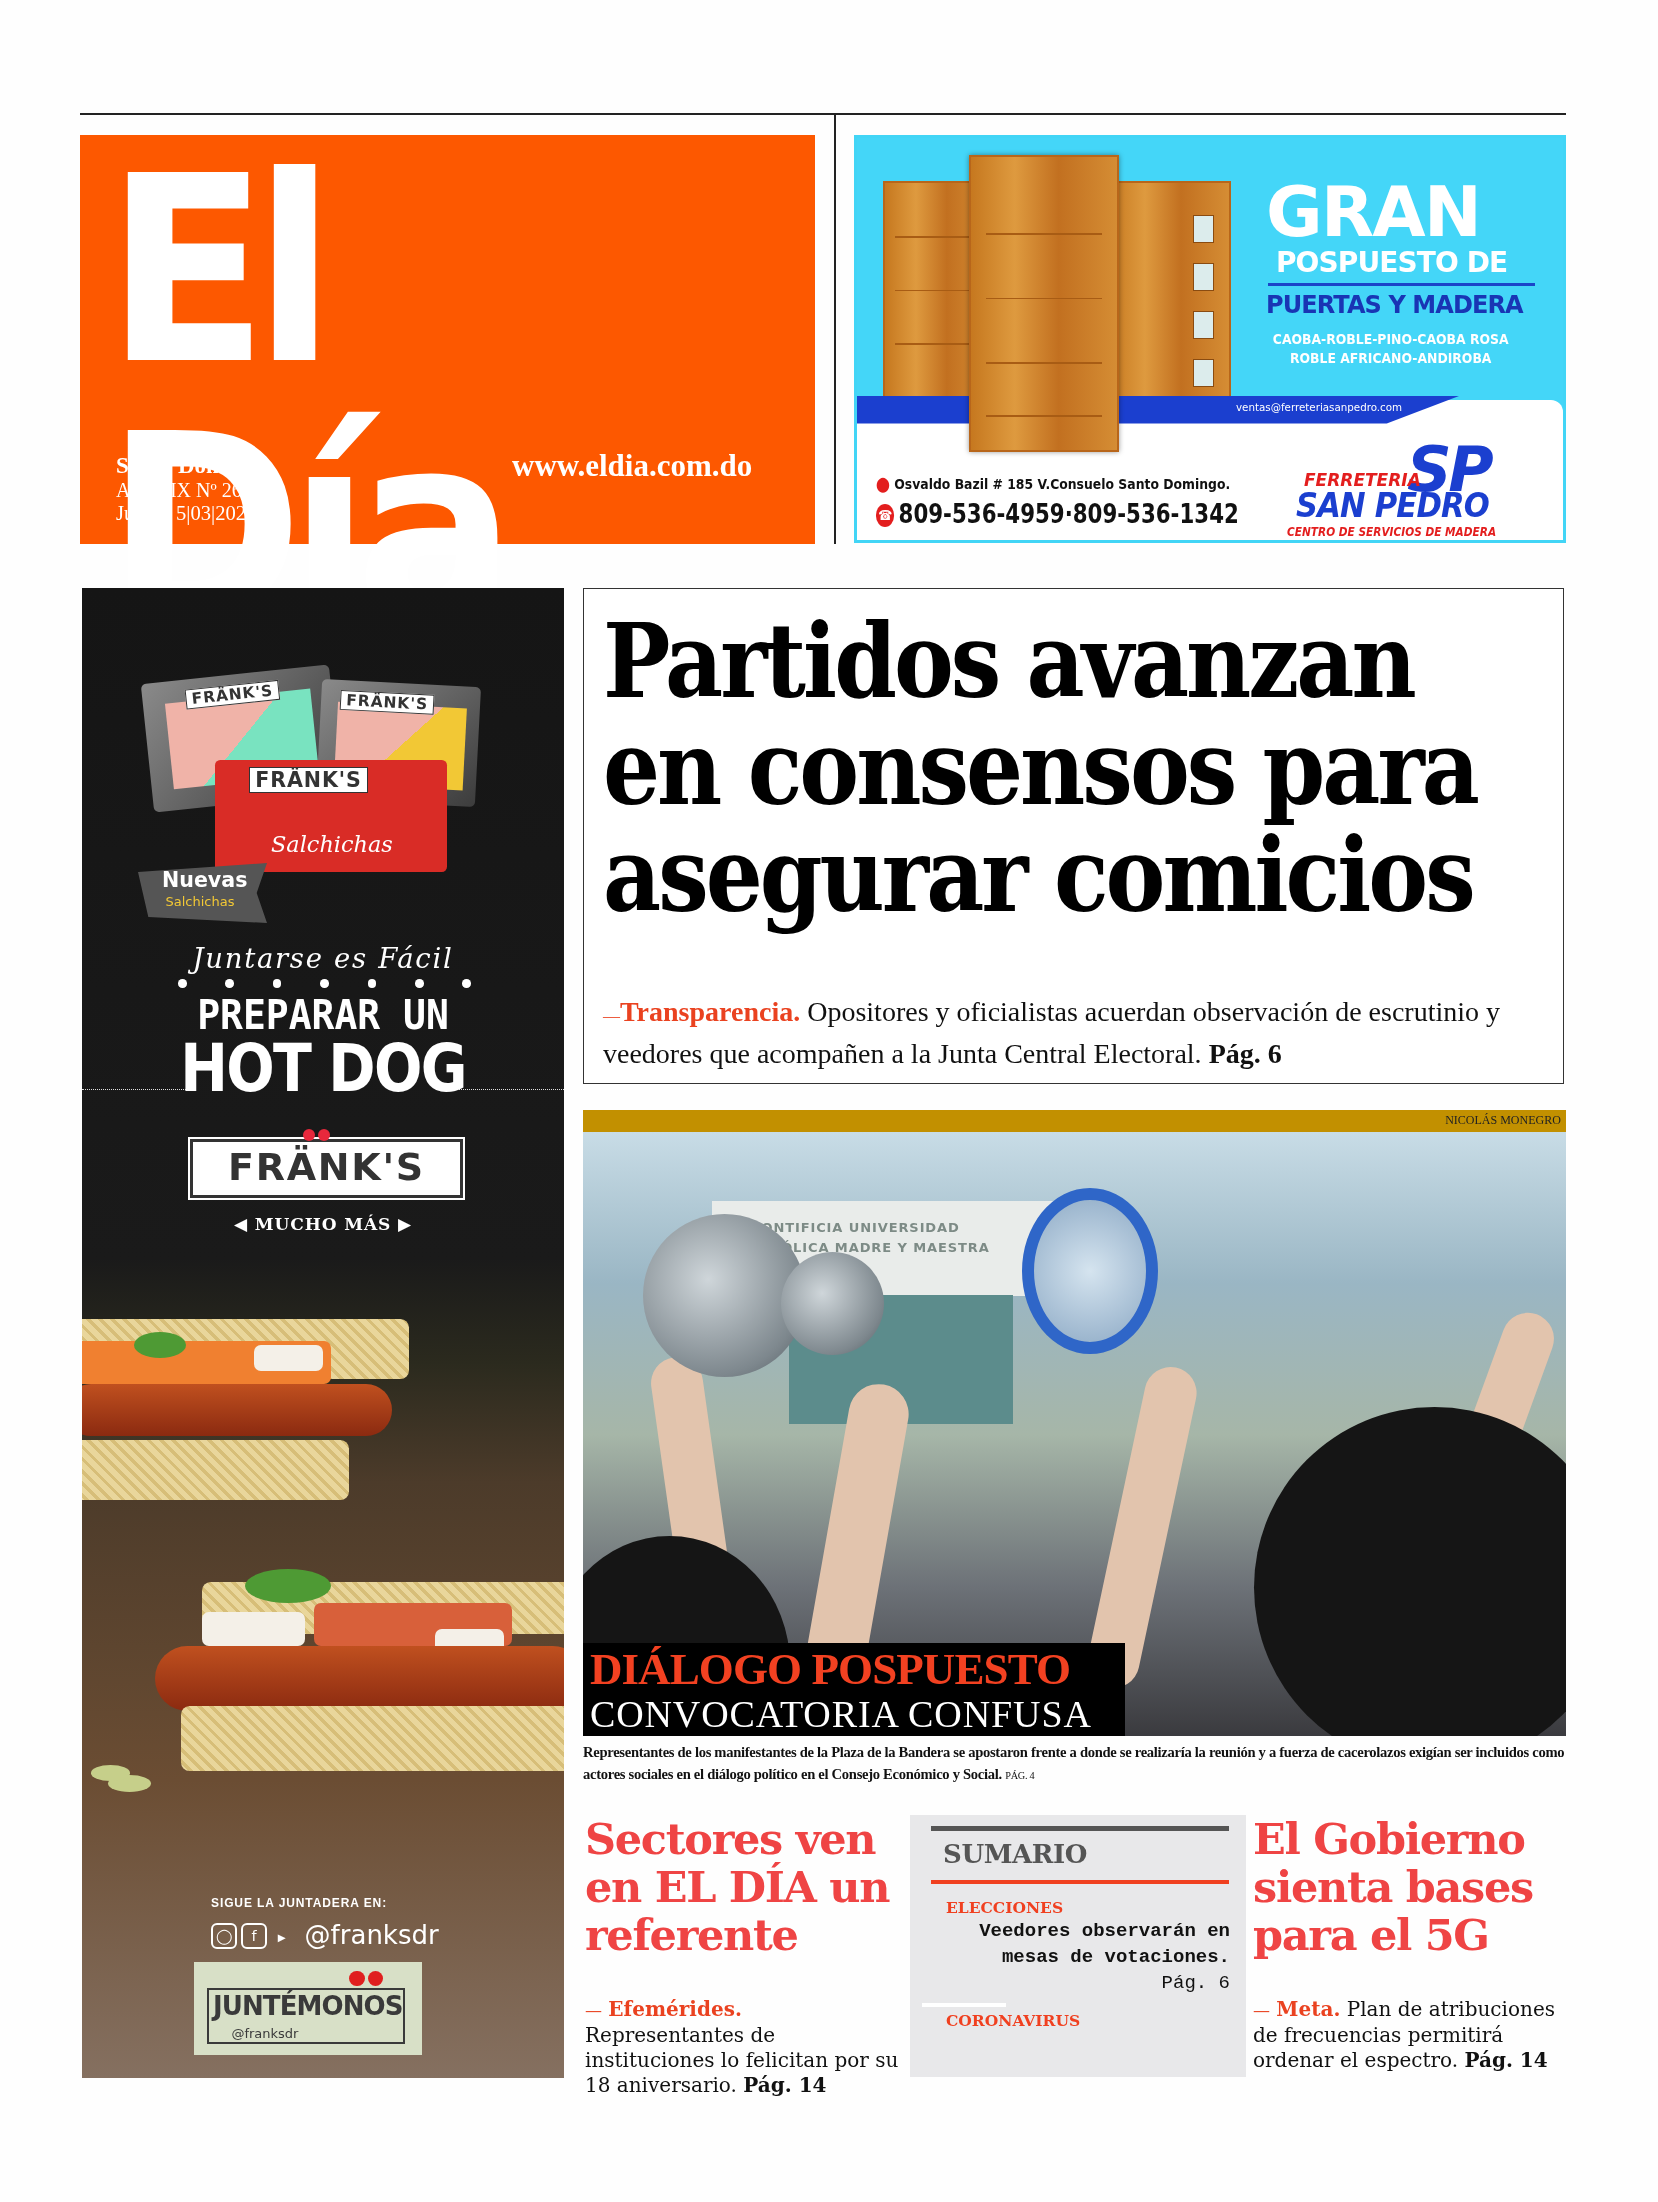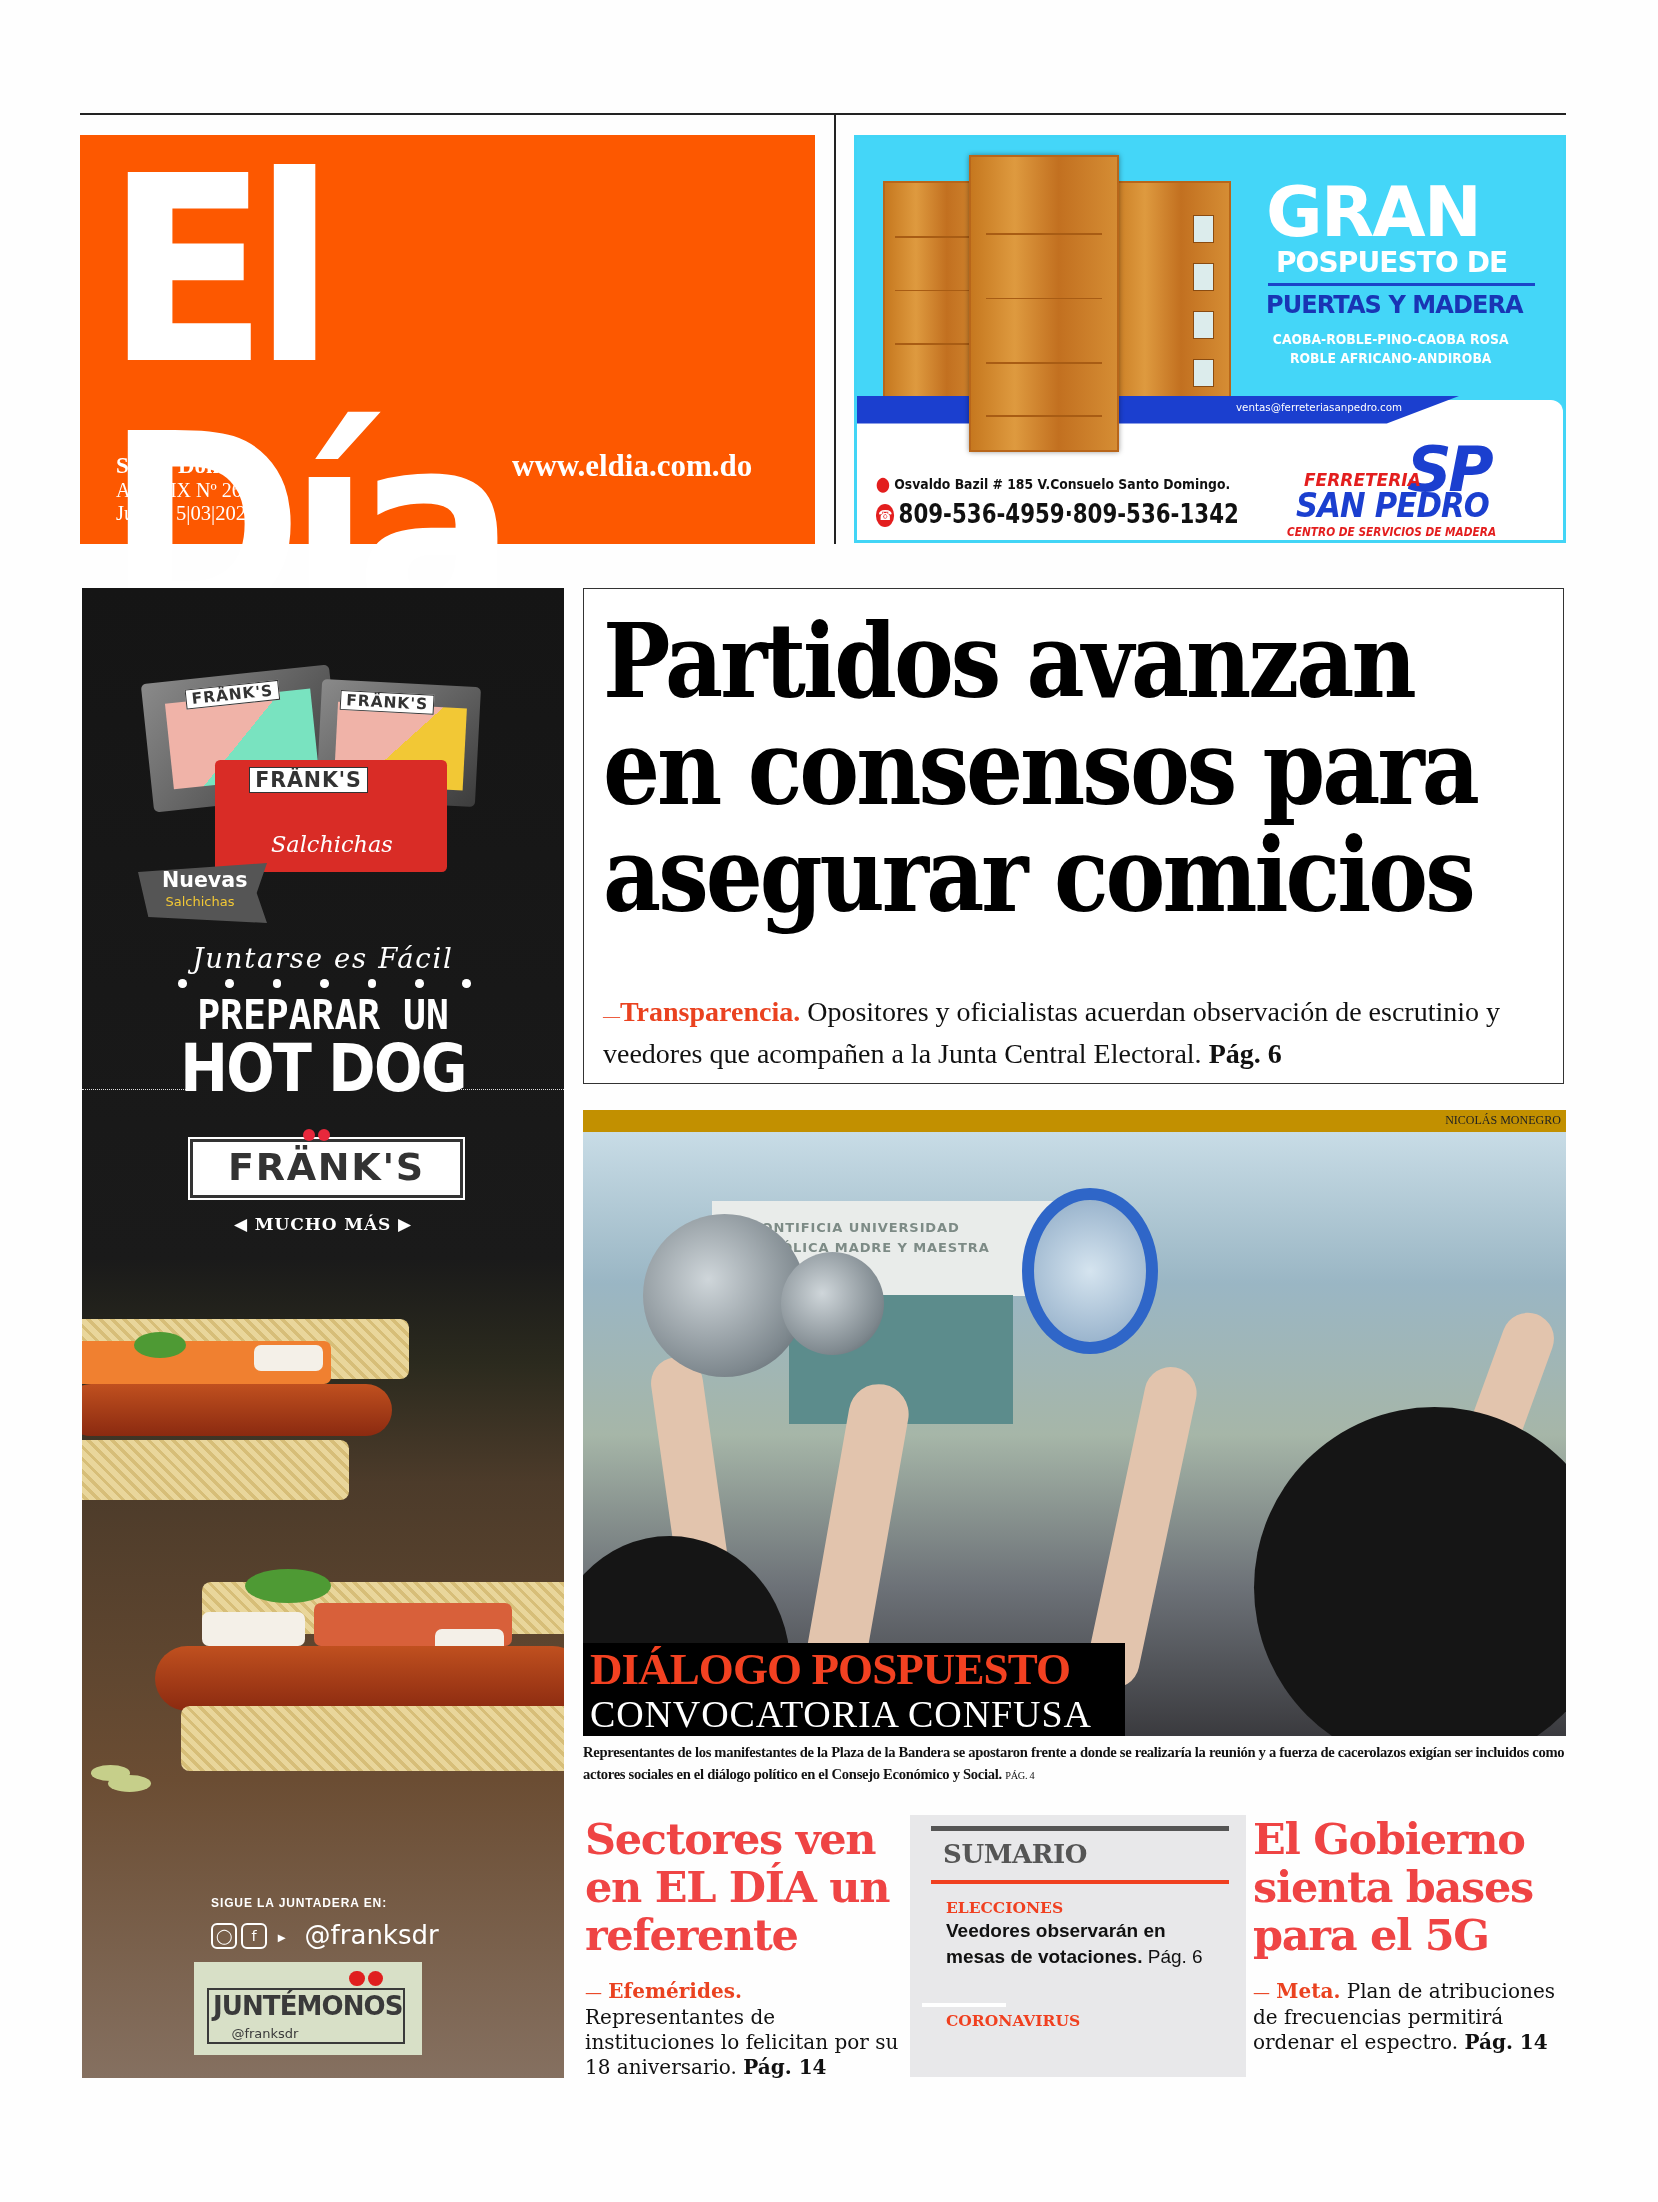--- a/index.html
+++ b/index.html
@@ -104,27 +104,27 @@
   .hair{position:absolute;background:#151515;border-radius:50%;}
   .ovl{position:absolute;left:0;top:533px;width:542px;height:93px;background:#000;}
   .ovl-1{position:absolute;left:6.9px;top:533px;font-family:"Liberation Serif",serif;font-weight:bold;font-size:45px;color:#f24121;letter-spacing:-0.9px;}
   .ovl-2{position:absolute;left:6.9px;top:582px;font-family:"Liberation Serif",serif;font-size:38px;color:#fff;letter-spacing:0.9px;}
   .caption{left:583px;top:1741px;width:983px;font-family:"Liberation Serif",serif;font-weight:bold;font-size:14.6px;line-height:22.4px;color:#111;letter-spacing:-0.3px;}
   .caption .pg{font-weight:normal;font-size:10.3px;}
 
   
   .story{top:1815px;width:318px;}
   .story-h{font-family:"DejaVu Serif",serif;font-weight:bold;font-size:43px;line-height:48px;letter-spacing:-1.3px;color:#ef4444;}
-  .story-d{margin-top:20px;font-family:"DejaVu Serif",serif;font-size:20px;line-height:25px;color:#111;}
+  .story-d{margin-top:38px;font-family:"DejaVu Serif",serif;font-size:20px;line-height:25px;color:#111;}
   .sumario{left:910px;top:1815px;width:336px;height:262px;background:#e8e8ea;}
   .sum-top{position:absolute;left:20.6px;top:11.2px;width:298px;height:5.2px;background:#555;}
   .sum-title{position:absolute;left:33px;top:24px;font-family:"DejaVu Serif",serif;font-weight:bold;font-size:26px;color:#555;letter-spacing:-0.4px;}
   .sum-red{position:absolute;left:20.6px;top:65px;width:298px;height:4.3px;background:#f04020;}
   .sum-cat{position:absolute;left:36px;font-family:"DejaVu Serif",serif;font-weight:bold;font-size:15.5px;color:#f04020;}
-  .sum-item{position:absolute;left:36px;width:284px;font-family:Liberation Sans, sans-serif;font-weight:bold;font-size:19px;line-height:26px;color:#111;}
+  .sum-item{position:absolute;left:36px;width:284px;font-family:Liberation Mono, monospace;font-weight:bold;font-size:19px;line-height:26px;color:#111;text-align:right;}
   .sum-item .p{font-weight:normal;}
   .sum-sep{position:absolute;left:12px;top:188px;width:84px;height:4.3px;background:#fff;}
 </style>
 </head>
 <body>
 
 <div class="abs rule-top"></div>
 <div class="abs rule-vert"></div>
 
 <div class="abs masthead">

